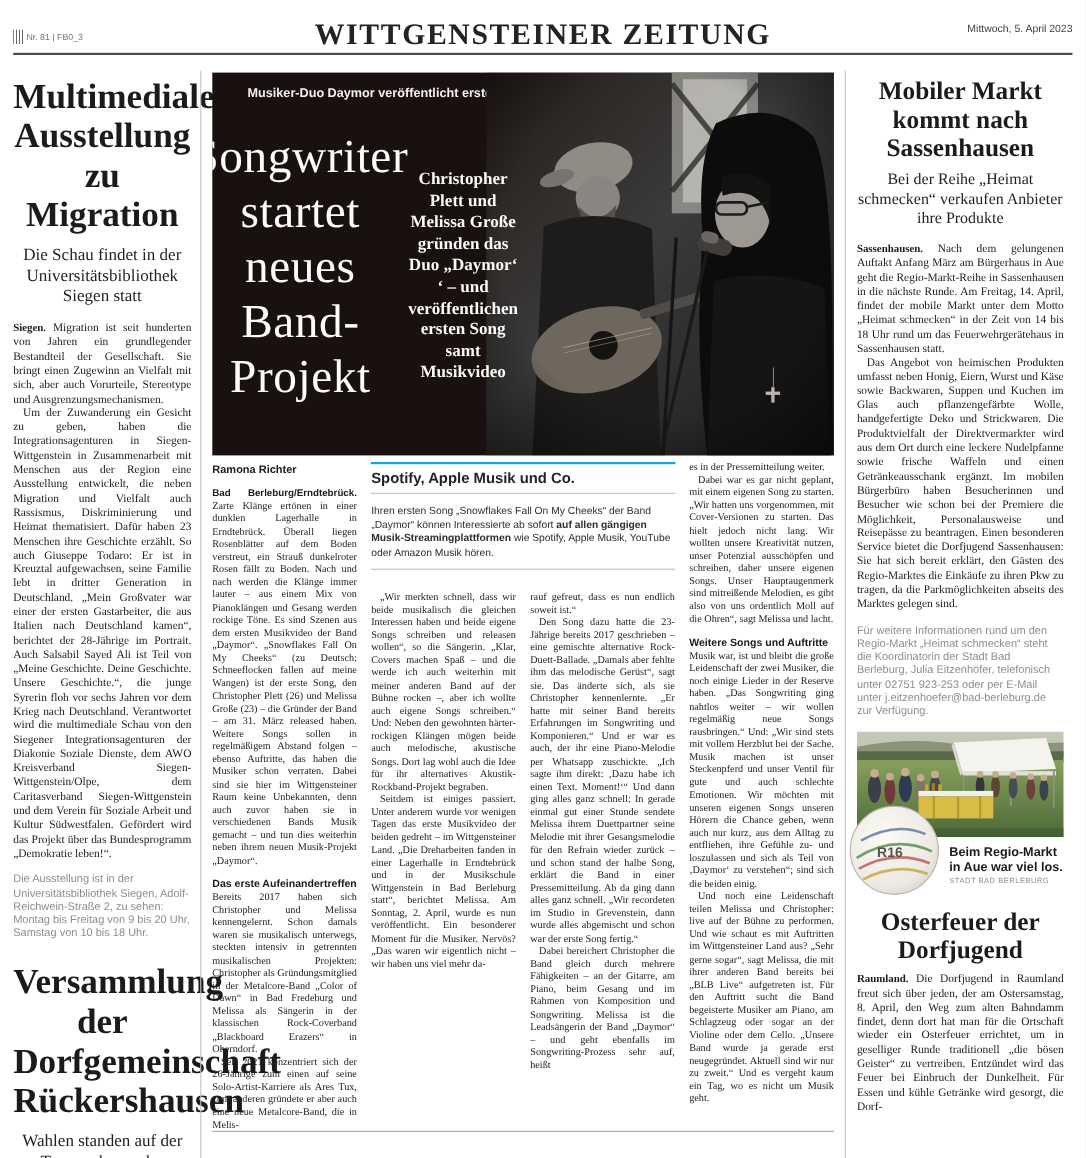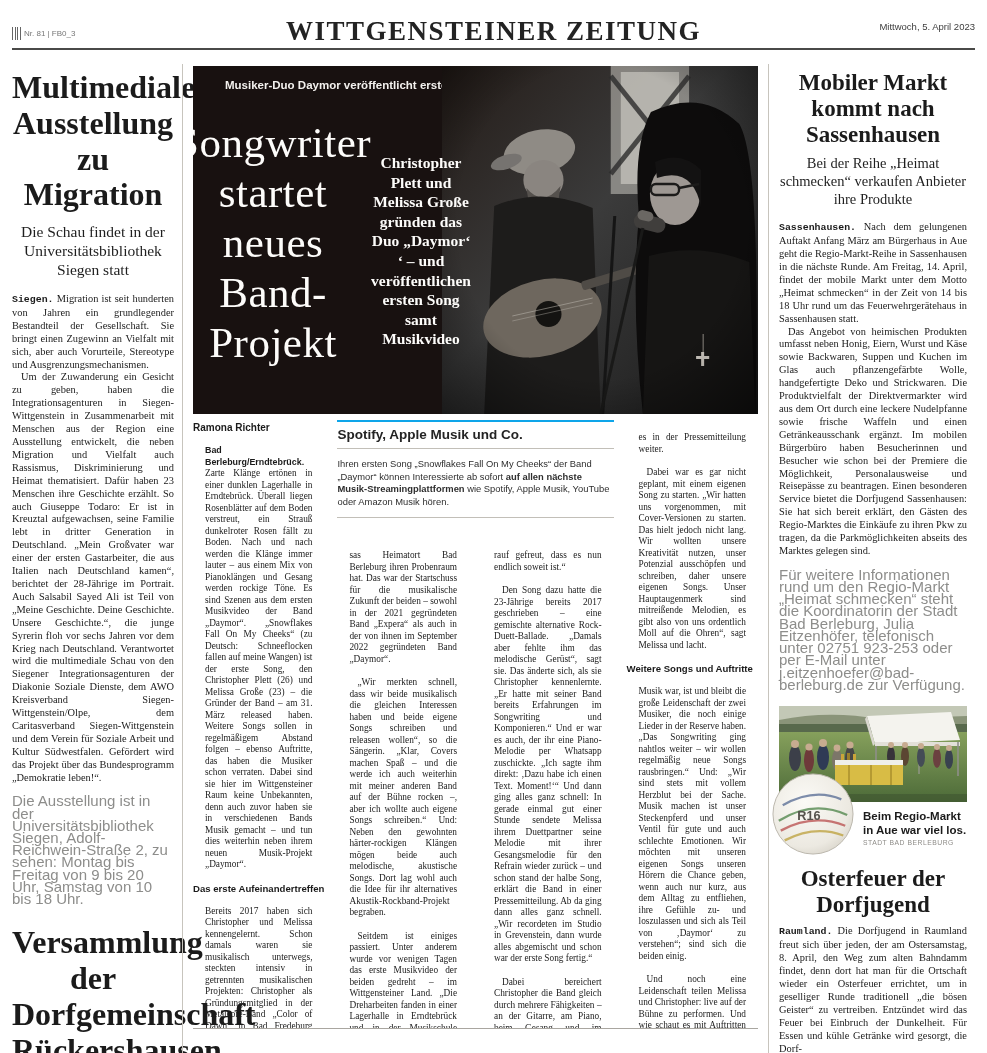--- a/index.html
+++ b/index.html
@@ -21,22 +21,22 @@
   .vrule{width:1px;background:#c7c4bd;}
   .col-left{width:162px;padding:2px 8px 0 2px;}
   .col-center{width:565px;padding:0 10px;}
   .col-right{width:188px;padding:2px 0 0 10px;}
   
   .h-big{font-size:32px;line-height:1.12;font-weight:700;text-align:center;margin:4px 0 10px;}
   .h-med{font-size:23px;line-height:1.12;font-weight:700;text-align:center;margin:4px 0 8px;}
   .deck{font-size:15.5px;line-height:1.22;text-align:center;font-weight:400;margin:0 0 13px;color:#1f1f1f;}
   .body-p{font-size:10.4px;line-height:12.9px;text-align:justify;margin:0;hyphens:auto;}
   .body-p.ind{text-indent:9px;}
-  .lead-in{font-family:Liberation Mono, monospace;font-weight:700;font-size:9.9px;}
-  .note{font-family:"Liberation Sans",sans-serif;font-size:15px;line-height:12.2px;
+  .lead-in{font-family:Liberation Serif, serif;font-weight:700;font-size:9.9px;}
+  .note{font-family:"Liberation Sans",sans-serif;font-size:10px;line-height:12.2px;
         color:#8d8d8b;margin-top:11px;text-align:left;}
   
   .hero{position:relative;height:348px;background:#181110;margin-top:2px;overflow:hidden;}
   .hero-kicker{position:absolute;top:13px;left:32px;font-family:"Liberation Sans",sans-serif;
                font-weight:700;font-size:11.5px;color:#f3f1ee;}
   .hero-tag{position:absolute;top:13px;left:50.5%;font-family:"Liberation Sans",sans-serif;
             font-size:6.5px;letter-spacing:1px;color:#8e8a85;}
   .hero-photo{position:absolute;right:0;top:0;width:56%;height:100%;}
   .hero-photo svg{display:block;width:100%;height:100%;}
   .hero-text{position:absolute;left:0;top:0;width:46%;height:100%;display:flex;
@@ -44,21 +44,21 @@
              color:#fdfcfa;padding-top:6px;box-sizing:border-box;}
   .hero-h{font-size:43px;line-height:1.16;font-weight:400;letter-spacing:0.5px;}
   .hero-sub{font-size:15.5px;font-weight:700;line-height:1.26;margin-top:16px;width:92%;}
   
   .center-body{display:flex;gap:13px;margin-top:6px;height:608px;overflow:hidden;
                border-bottom:1px solid #a9a6a0;}
   .ccol{flex:1;min-width:0;}
   .cmid{flex:2.1;min-width:0;display:flex;flex-direction:column;}
   .two{display:flex;gap:13px;flex:1;min-height:0;}
   .byline{font-family:"Liberation Sans",sans-serif;font-weight:700;font-size:10px;margin:2px 0 10px;}
-  .c-p{font-size:9.3px;line-height:11.5px;text-align:justify;margin:12px;hyphens:auto;}
+  .c-p{font-size:9.3px;line-height:11.5px;text-align:justify;margin:0;hyphens:auto;}
   .c-p.ind{text-indent:8px;}
   .c-lead{font-family:"Liberation Sans",sans-serif;font-weight:700;font-size:8.9px;}
   .c-sub{font-family:"Liberation Sans",sans-serif;font-weight:700;font-size:9.6px;margin:9px 0 2px;}
   
   .infobox{border-top:2px solid #0ea5e9;padding-top:5px;margin-bottom:20px;}
   .infobox-title{font-family:"Liberation Sans",sans-serif;font-weight:700;font-size:13.5px;
                  color:#242424;padding-bottom:6px;border-bottom:1px solid #c2bfb8;margin-bottom:9px;}
   .infobox-cols{display:flex;gap:13px;padding-bottom:9px;border-bottom:1px solid #c2bfb8;}
   .infobox-col{flex:1;min-width:0;font-family:"Liberation Sans",sans-serif;font-size:9.4px;
                line-height:12.6px;color:#2e2e2e;text-align:left;}
@@ -177,26 +177,25 @@
           <p class="c-p"><span class="c-lead">Bad Berleburg/Erndtebrück.</span> <span>Zarte Klänge ertönen in einer dunklen Lagerhalle in Erndtebrück. Überall liegen Rosenblätter auf dem Boden verstreut, ein Strauß dunkelroter Rosen fällt zu Boden. Nach und nach werden die Klänge immer lauter – aus einem Mix von Pianoklängen und Gesang werden rockige Töne. Es sind Szenen aus dem ersten Musikvideo der Band „Daymor“. „Snowflakes Fall On My Cheeks“ (zu Deutsch: Schneeflocken fallen auf meine Wangen) ist der erste Song, den Christopher Plett (26) und Melissa Große (23) – die Gründer der Band – am 31. März released haben. Weitere Songs sollen in regelmäßigem Abstand folgen – ebenso Auftritte, das haben die Musiker schon verraten. Dabei sind sie hier im Wittgensteiner Raum keine Unbekannten, denn auch zuvor haben sie in verschiedenen Bands Musik gemacht – und tun dies weiterhin neben ihrem neuen Musik-Projekt „Daymor“.</span></p>
           <h3 class="c-sub">Das erste Aufeinandertreffen</h3>
           <p class="c-p">Bereits 2017 haben sich Christopher und Melissa kennengelernt. Schon damals waren sie musikalisch unterwegs, steckten intensiv in getrennten musikalischen Projekten: Christopher als Gründungsmitglied in der Metalcore-Band „Color of Dawn“ in Bad Fredeburg und Melissa als Sängerin in der klassischen Rock-Coverband „Blackboard Erazers“ in Oberndorf.</p>
           <p class="c-p ind">Seit 2021 konzentriert sich der 26-Jährige zum einen auf seine Solo-Artist-Karriere als Ares Tux, zum anderen gründete er aber auch eine neue Metalcore-Band, die in Melis-</p>
         </div>
 
         <div class="cmid">
           <div class="infobox">
             <div class="infobox-title">Spotify, Apple Musik und Co.</div>
             <div class="infobox-cols">
-              <div class="infobox-col"><span>Ihren ersten Song „Snowflakes Fall On My Cheeks“ der Band „Daymor“ können Interessierte ab sofort </span><span class="ib-b">auf allen nächste Musik-Streamingplattformen</span><span> wie Spotify, Apple Musik, YouTube oder Amazon Musik hören.</span></div>
+              <div class="infobox-col"><span>Ihren ersten Song „Snowflakes Fall On My Cheeks“ der Band „Daymor“ können Interessierte ab sofort </span><span class="ib-b">auf allen gängigen Musik-Streamingplattformen</span><span> wie Spotify, Apple Musik, YouTube oder Amazon Musik hören.</span></div>
             </div>
           </div>
           <div class="two">
             <div class="ccol">
-              <p class="c-p">sas Heimatort Bad Berleburg ihren Probenraum hat. Das war der Startschuss für die musikalische Zukunft der beiden – sowohl in der 2021 gegründeten Band „Expera“ als auch in der von ihnen im September 2022 gegründeten Band „Daymor“.</p>
               <p class="c-p ind">„Wir merkten schnell, dass wir beide musikalisch die gleichen Interessen haben und beide eigene Songs schreiben und releasen wollen“, so die Sängerin. „Klar, Covers machen Spaß – und die werde ich auch weiterhin mit meiner anderen Band auf der Bühne rocken –, aber ich wollte auch eigene Songs schreiben.“ Und: Neben den gewohnten härter-rockigen Klängen mögen beide auch melodische, akustische Songs. Dort lag wohl auch die Idee für ihr alternatives Akustik-Rockband-Projekt begraben.</p>
               <p class="c-p ind">Seitdem ist einiges passiert. Unter anderem wurde vor wenigen Tagen das erste Musikvideo der beiden gedreht – im Wittgensteiner Land. „Die Dreharbeiten fanden in einer Lagerhalle in Erndtebrück und in der Musikschule Wittgenstein in Bad Berleburg statt“, berichtet Melissa. Am Sonntag, 2. April, wurde es nun veröffentlicht. Ein besonderer Moment für die Musiker. Nervös? „Das waren wir eigentlich nicht – wir haben uns viel mehr da-</p>
             </div>
             <div class="ccol">
               <p class="c-p">rauf gefreut, dass es nun endlich soweit ist.“</p>
               <p class="c-p ind">Den Song dazu hatte die 23-Jährige bereits 2017 geschrieben – eine gemischte alternative Rock-Duett-Ballade. „Damals aber fehlte ihm das melodische Gerüst“, sagt sie. Das änderte sich, als sie Christopher kennenlernte. „Er hatte mit seiner Band bereits Erfahrungen im Songwriting und Komponieren.“ Und er war es auch, der ihr eine Piano-Melodie per Whatsapp zuschickte. „Ich sagte ihm direkt: ‚Dazu habe ich einen Text. Moment!‘“ Und dann ging alles ganz schnell: In gerade einmal gut einer Stunde sendete Melissa ihrem Duettpartner seine Melodie mit ihrer Gesangsmelodie für den Refrain wieder zurück – und schon stand der halbe Song, erklärt die Band in einer Pressemitteilung. Ab da ging dann alles ganz schnell. „Wir recordeten im Studio in Grevenstein, dann wurde alles abgemischt und schon war der erste Song fertig.“</p>
               <p class="c-p ind">Dabei bereichert Christopher die Band gleich durch mehrere Fähigkeiten – an der Gitarre, am Piano, beim Gesang und im Rahmen von Komposition und Songwriting. Melissa ist die Leadsängerin der Band „Daymor“ – und geht ebenfalls im Songwriting-Prozess sehr auf, heißt</p>
             </div>
           </div>
         </div>

